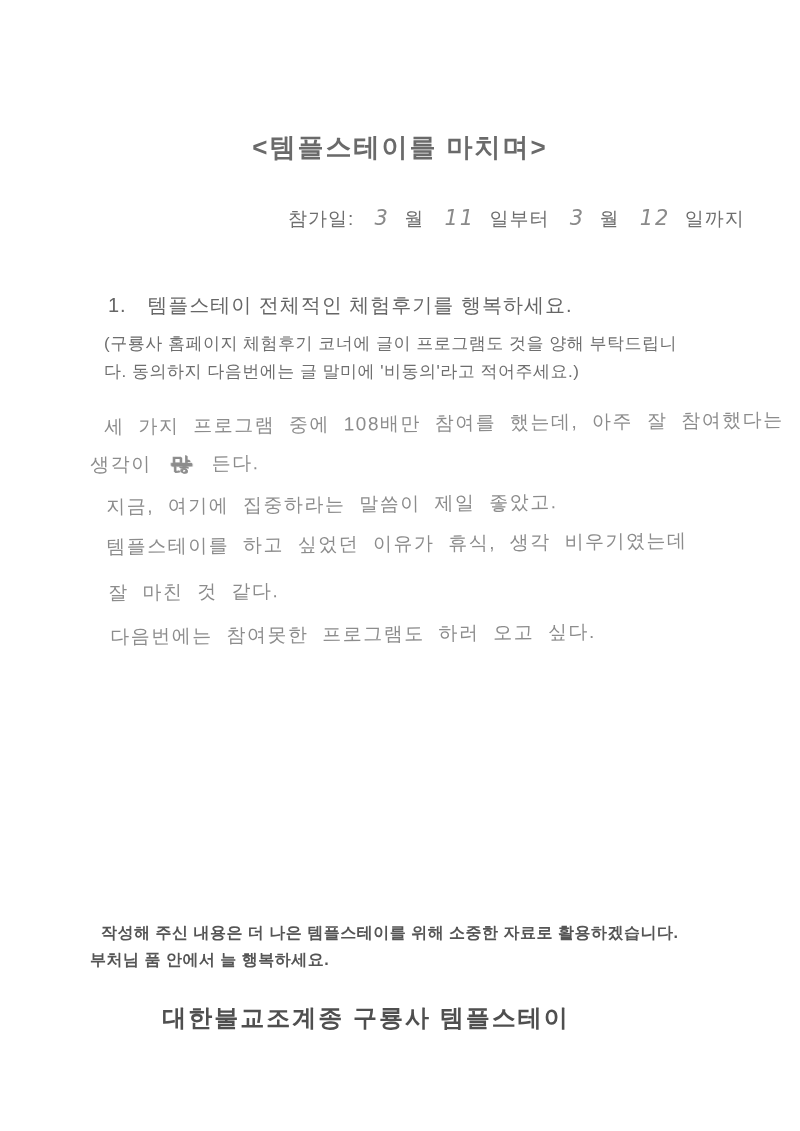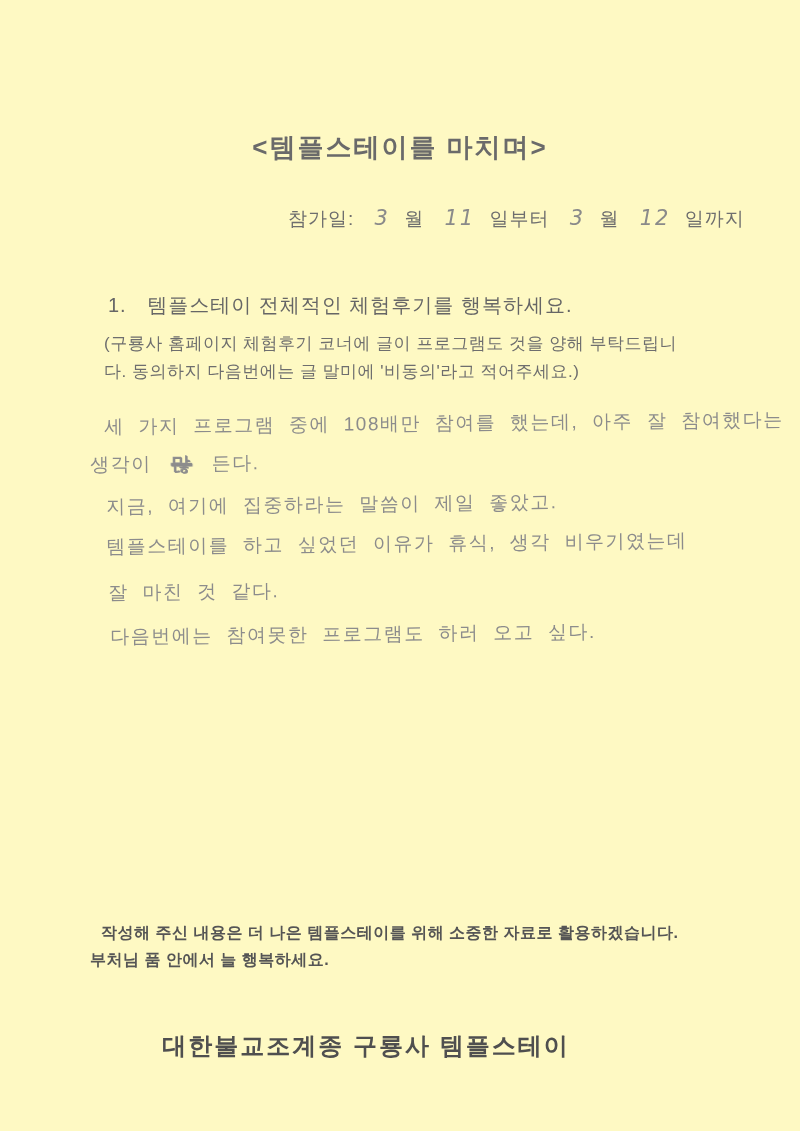--- a/index.html
+++ b/index.html
@@ -1,20 +1,20 @@
 <!DOCTYPE html>
 <html><head>
 <meta charset="utf-8">
 <style>
   html,body{margin:0;padding:0;background:#e9e9e9;}
   .page{
     position:relative;
     width:800px;height:1131px;
     margin:0 auto;
-    background:#fef9c3;
+    background:#ffffff;
     overflow:hidden;
     font-family:"Liberation Sans","DejaVu Sans",sans-serif;
     color:#5f5f5f;
   }
   .abs{position:absolute;white-space:nowrap;}
 
   .doc-title{
     top:130px;left:0;width:800px;
     text-align:center;
     font-size:26px;font-weight:700;
@@ -73,21 +73,20 @@
   }
 
   .footer-line1{top:923px;left:101px;font-size:16px;font-weight:700;color:#555555;letter-spacing:0.5px;}
   .footer-line2{top:950px;left:90px;font-size:16px;font-weight:700;color:#555555;letter-spacing:0.5px;}
   .footer-org{
     top:1002px;left:0;width:732px;
     text-align:center;
     font-size:24px;font-weight:700;
     letter-spacing:2px;
     color:#4f4f4f;
-    margin-top:28px;
   }
 </style>
 </head>
 <body>
 
 <div class="page">
 
   <div class="abs doc-title">&lt;템플스테이를 마치며&gt;</div>
 
   <div class="abs date-line">

